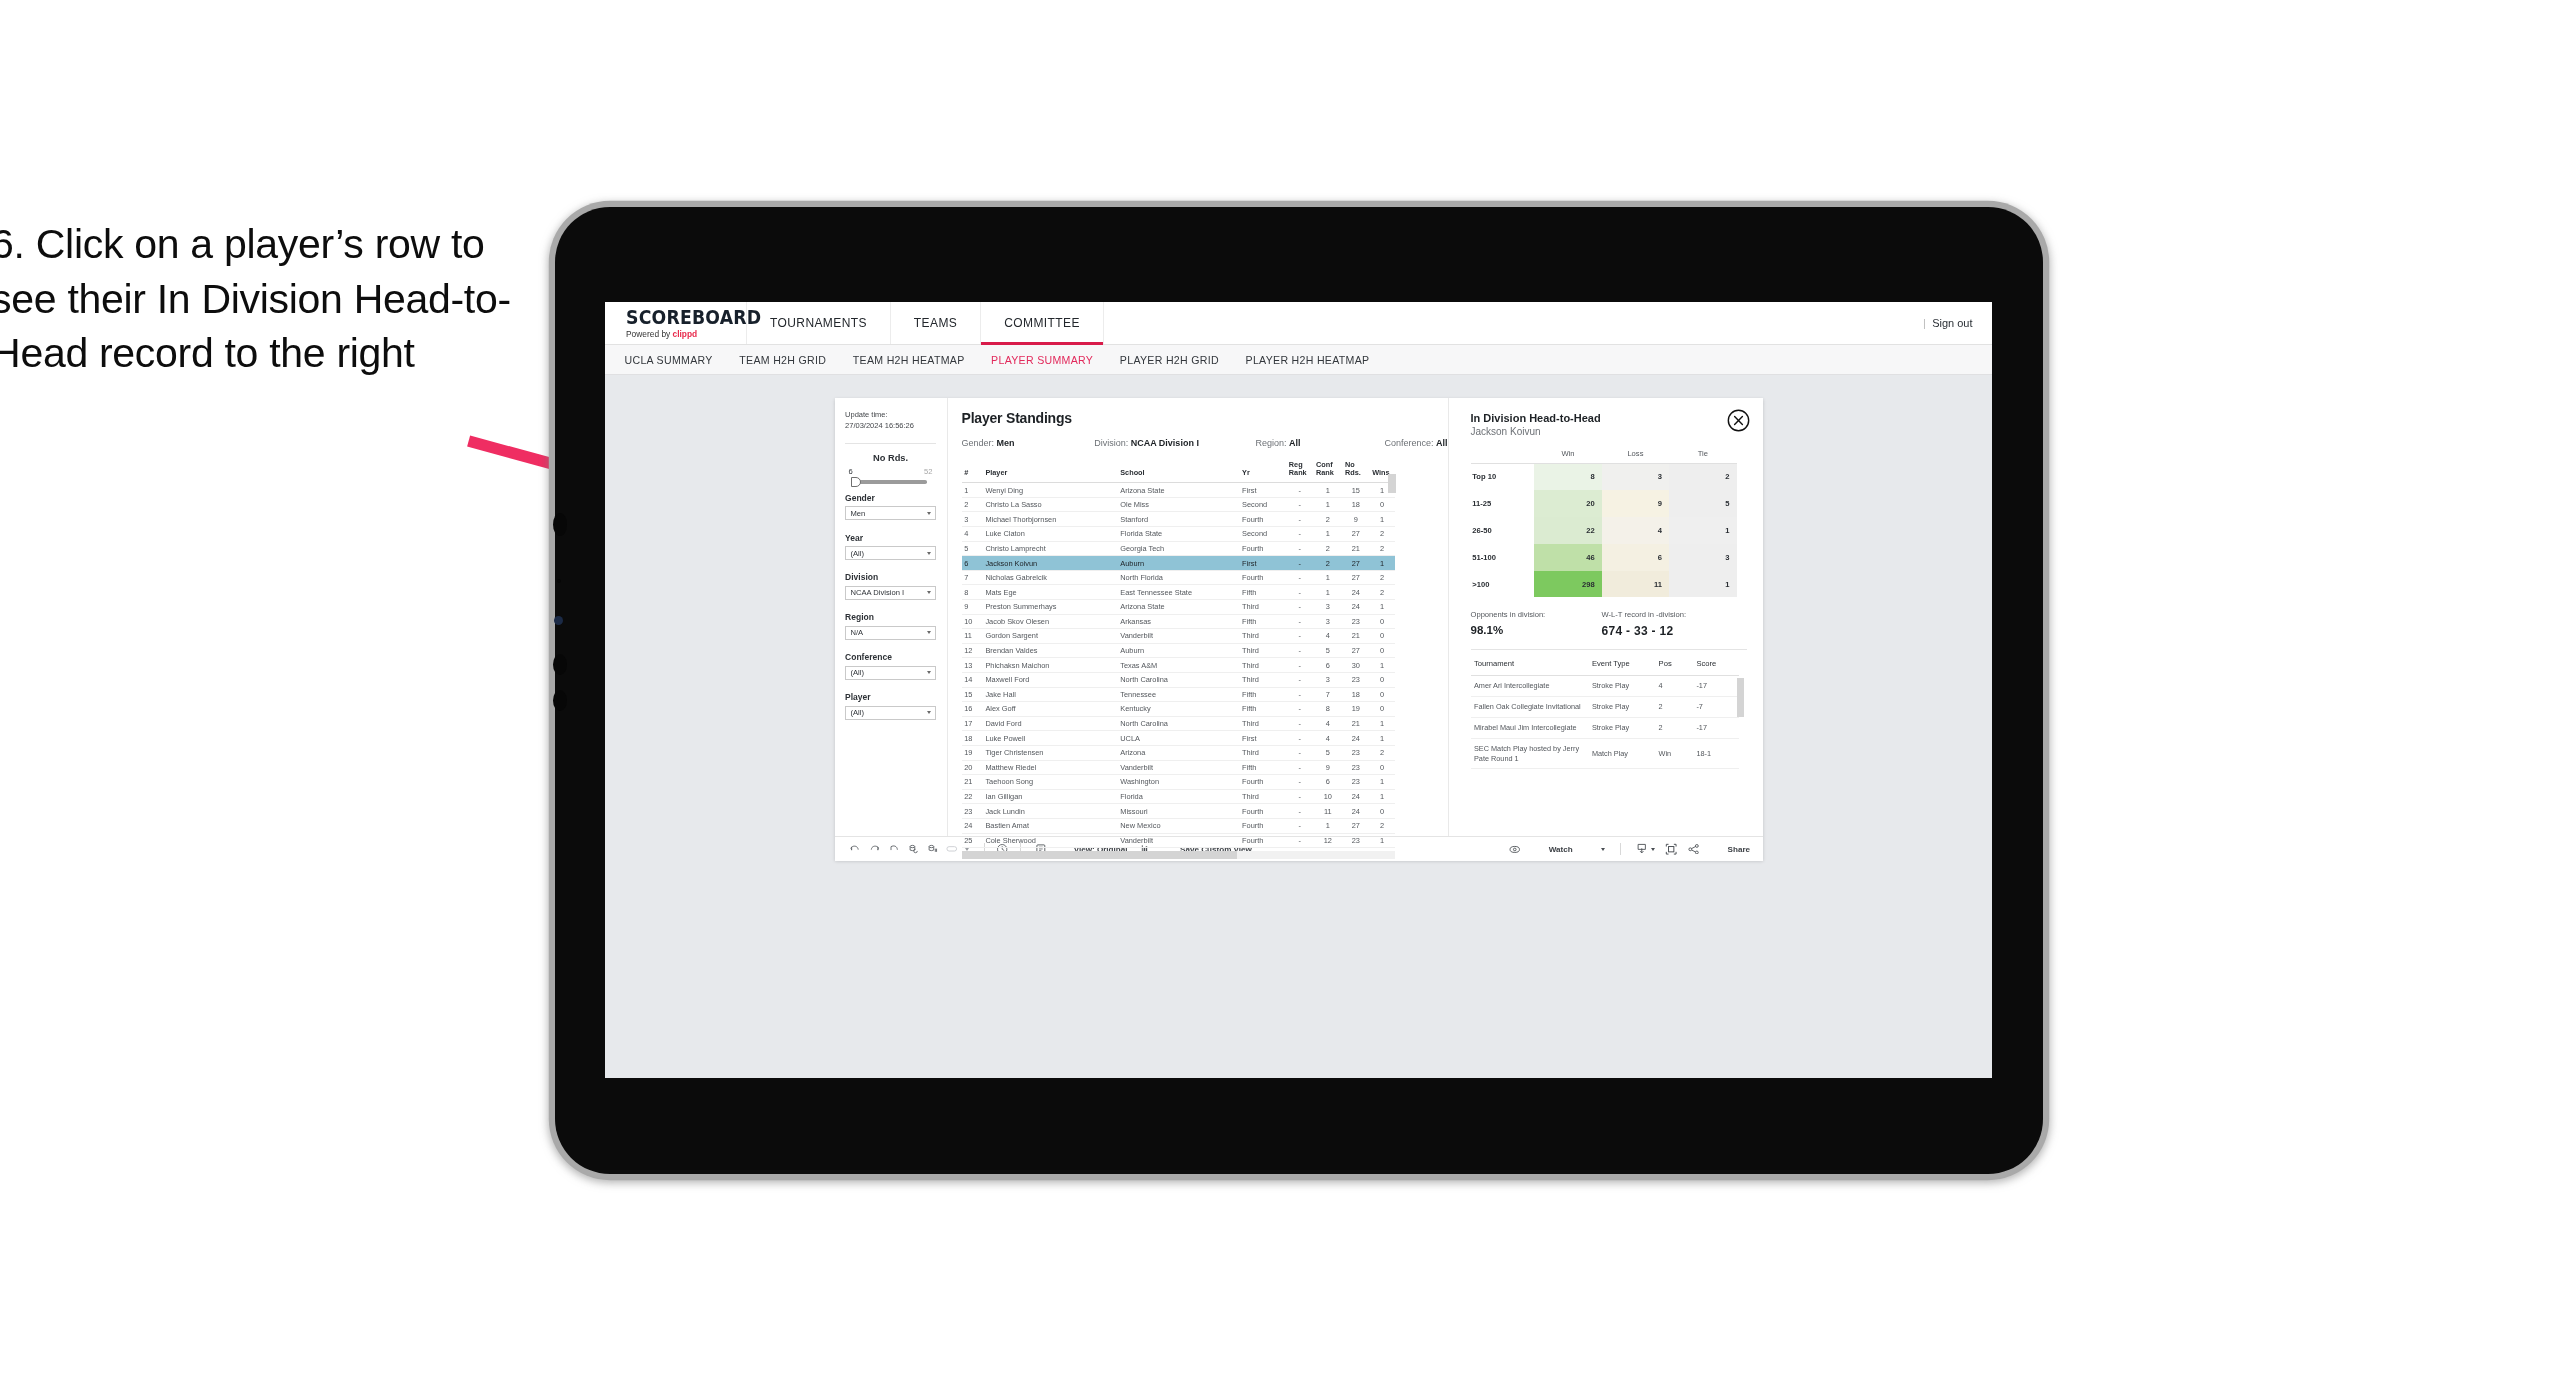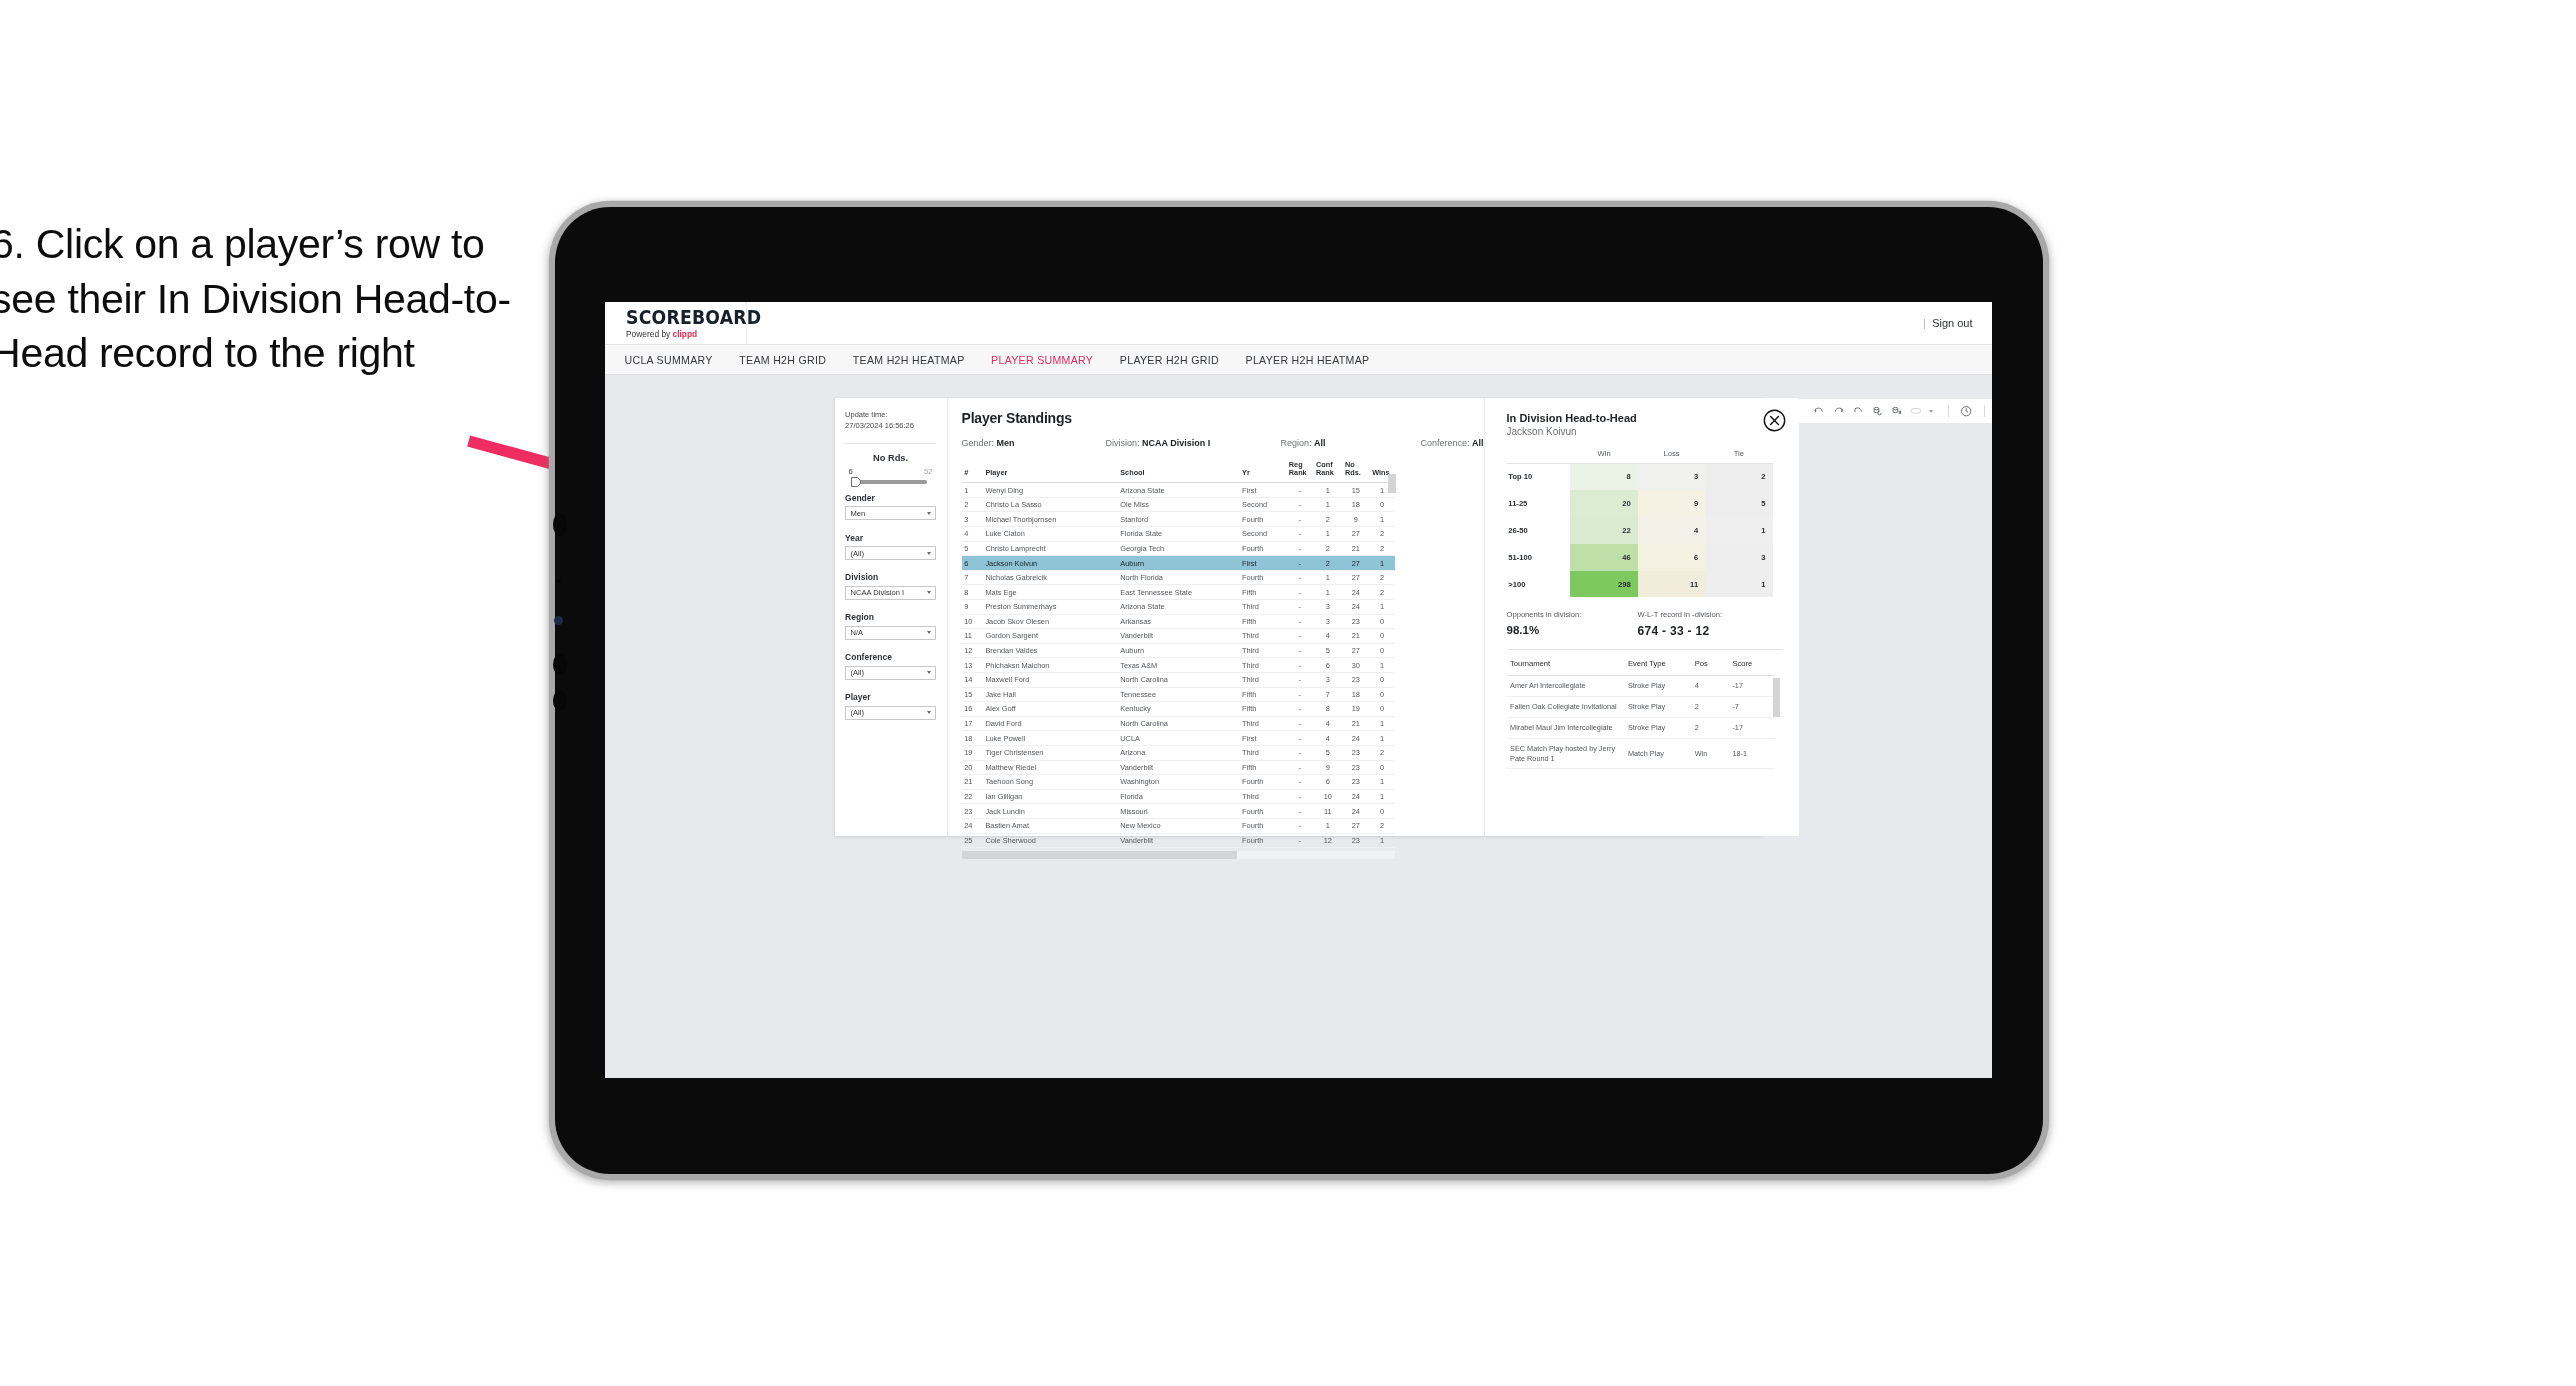--- a/index.html
+++ b/index.html
@@ -91,21 +91,21 @@
     font-size: 10.6px; color: #33373c; letter-spacing: 0.3px;
     text-decoration: none; white-space: nowrap;
   }
   #subnav a.active { color: #e2295b; }
 
   
   #stage { padding: 23px 0 0 0; display: flex; justify-content: center; }
   #card {
     width: 928px; background: #ffffff;
     box-shadow: 0 0.9px 3.5px rgba(0,0,0,.17);
-    display: flex; flex-direction: row;
+    display: flex; flex-direction: column;
   }
   #cardbody { display: flex; height: 438px; }
 
   
   #filters {
     width: 113px; flex: 0 0 113px; background: #fff;
     border-right: 0.9px solid #e9e9e9;
     padding: 12.4px 10.6px 0 10.6px;
   }
   .upd { font-size: 7.5px; color: #44474b; line-height: 1.45; }
@@ -266,20 +266,25 @@
 
     <div id="screen">
 
       <div id="topbar">
         <div id="brand">
           <div class="bm">SCOREBOARD</div>
           <div class="bs">
             <span>Powered by </span><b>clippd</b>
           </div>
         </div>
+        <nav class="topnav">
+          <a>TOURNAMENTS</a>
+          <a>TEAMS</a>
+          <a class="active">COMMITTEE</a>
+        </nav>
         <div id="signout">
           <span class="sep">|</span>
           <span>Sign out</span>
         </div>
       </div>
 
       <div id="subnav">
         <a>UCLA SUMMARY</a>
         <a>TEAM H2H GRID</a>
         <a>TEAM H2H HEATMAP</a>

